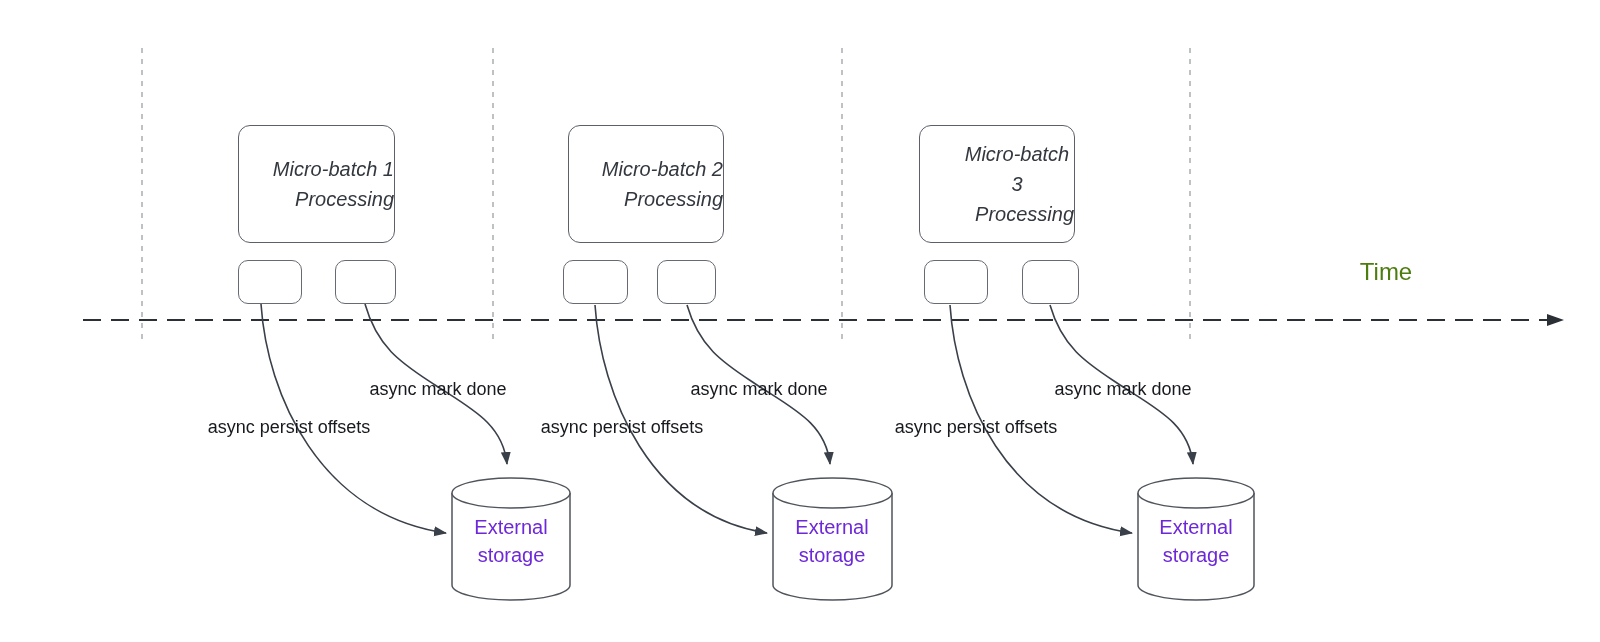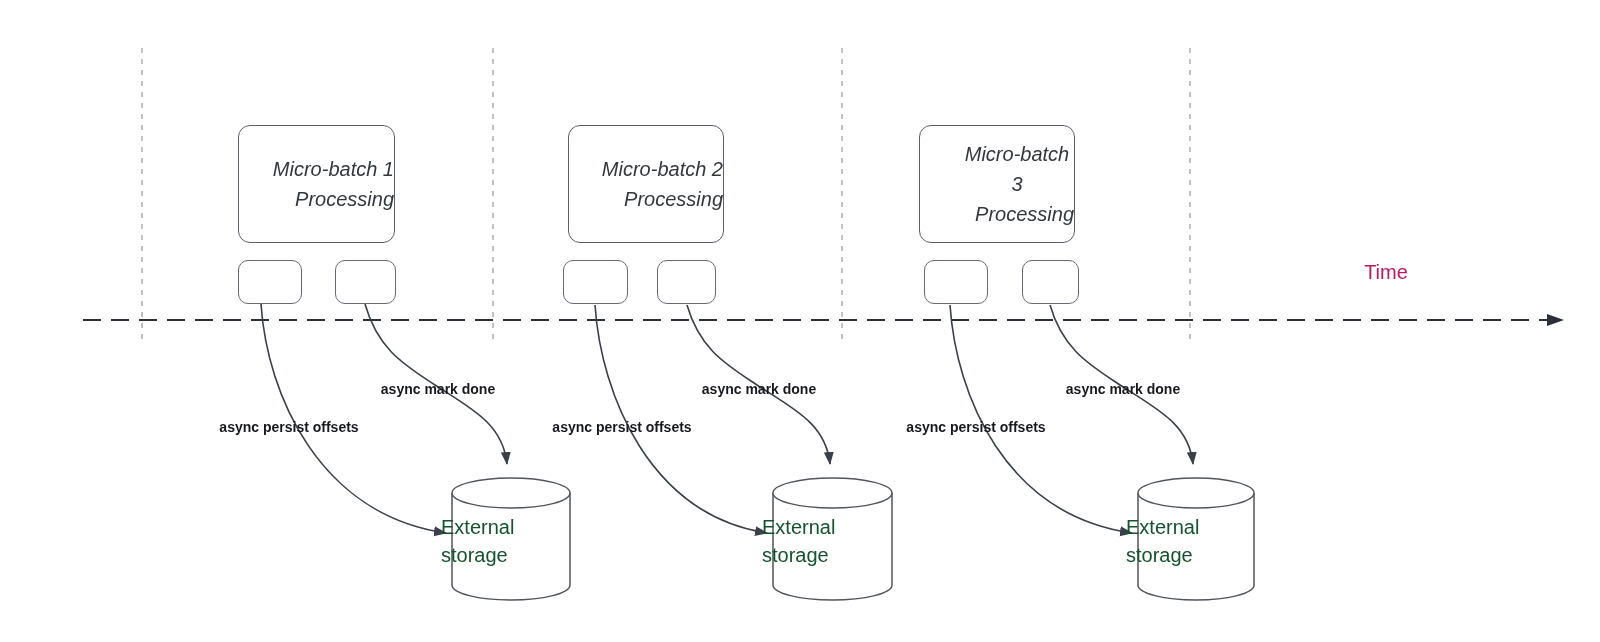--- a/index.html
+++ b/index.html
@@ -40,39 +40,39 @@
     position: absolute;
     box-sizing: border-box;
     border: 1.4px solid #666b73;
     border-radius: 10px;
     background: #ffffff;
   }
   .edge-label {
     position: absolute;
     transform: translate(-50%, -50%);
     white-space: nowrap;
-    font-size: 14px;
-    font-weight: bold;
+    font-size: 18px;
+    font-weight: normal;
     color: #17191e;
   }
   .storage-label {
     position: absolute;
     width: 140px;
     transform: translateX(-50%);
-    text-align: left;
+    text-align: center;
     font-size: 20px;
     line-height: 28px;
-    color: #14532d;
+    color: #6d28d9;
   }
   .time-label {
     position: absolute;
     transform: translate(-50%, -50%);
     white-space: nowrap;
-    font-size: 20px;
-    color: #be185d;
+    font-size: 24px;
+    color: #4d7c0f;
   }
 </style>
 </head>
 <body>
 
 <div id="canvas">
 
   <svg id="wires" viewBox="0 0 1600 642" xmlns="http://www.w3.org/2000/svg">
     <defs>
       <marker id="arrowCurve" markerUnits="userSpaceOnUse" markerWidth="15" markerHeight="12" refX="12" refY="5" orient="auto">

